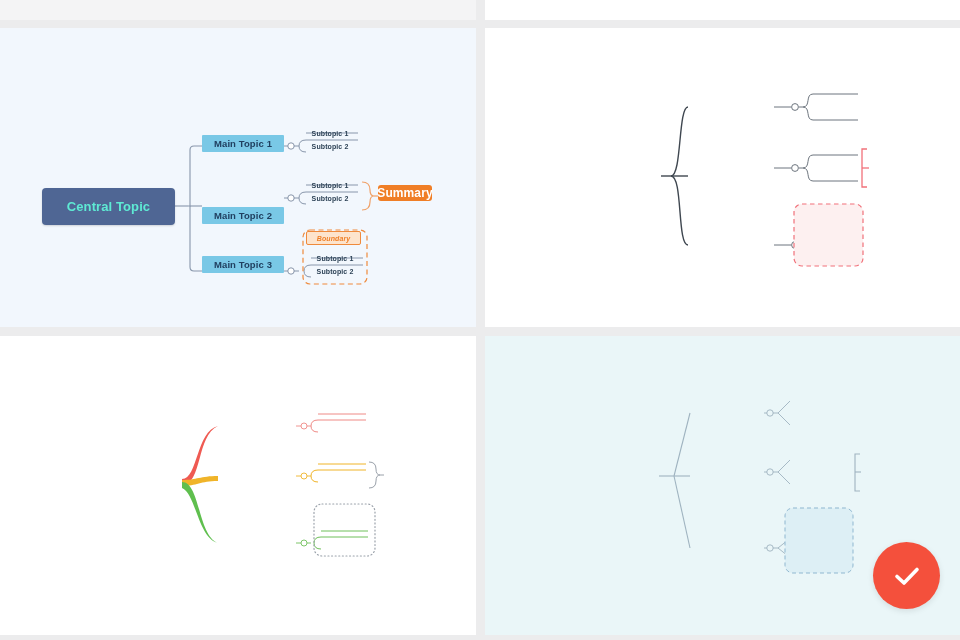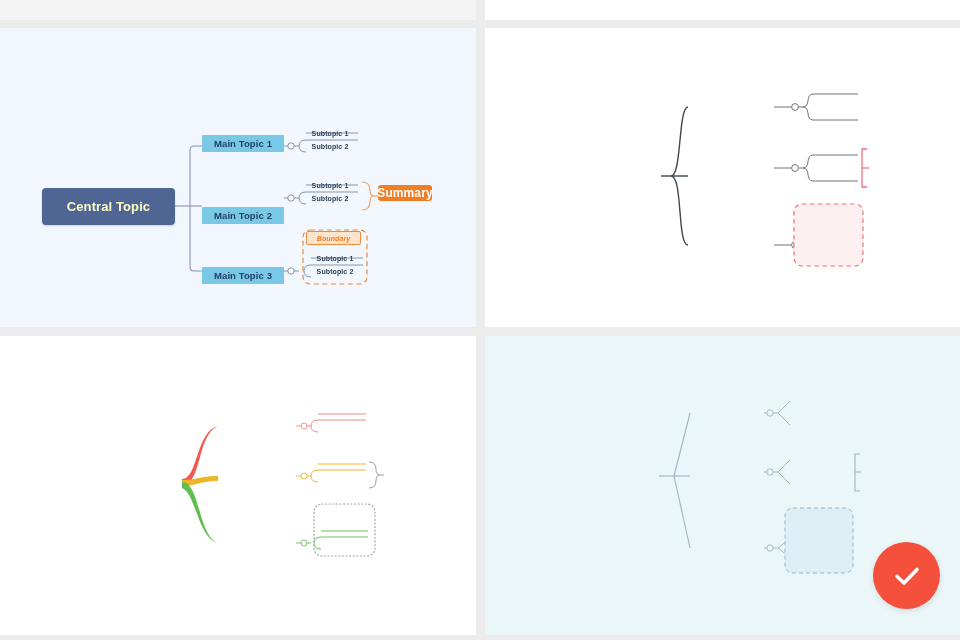--- a/index.html
+++ b/index.html
@@ -31,31 +31,31 @@
     position:absolute;
     display:flex;align-items:center;justify-content:center;
     box-sizing:border-box;
     white-space:nowrap;
     letter-spacing:.1px;
   }
 
   
   .p1-central{
     left:42px;top:160px;width:133px;height:37px;
-    background:#4f6694;color:#fef9c3;border-radius:4px;
+    background:#4f6694;color:#5eead4;border-radius:4px;
     font-size:13px;font-weight:bold;
     box-shadow:0 1px 2px rgba(0,0,0,.15);
   }
   .p1-main{
     width:82px;height:17px;background:#79c8e6;color:#204060;
     border-radius:1px;font-size:9.5px;font-weight:bold;
   }
   .p1-main.m1{left:202px;top:107px;}
   .p1-main.m2{left:202px;top:159px;margin-top:20px;}
-  .p1-main.m3{left:202px;top:239px;}
+  .p1-main.m3{left:202px;top:228px;}
 
   .p1-sub{
     font-size:7px;font-weight:bold;color:#2d4256;
     height:12px;width:56px;justify-content:center;
   }
   .p1-sub.s11{left:302px;top:99px;}
   .p1-sub.s12{left:302px;top:112px;}
   .p1-sub.s21{left:302px;top:151px;}
   .p1-sub.s22{left:302px;top:164px;}
   .p1-sub.s31{left:307px;top:224px;}

